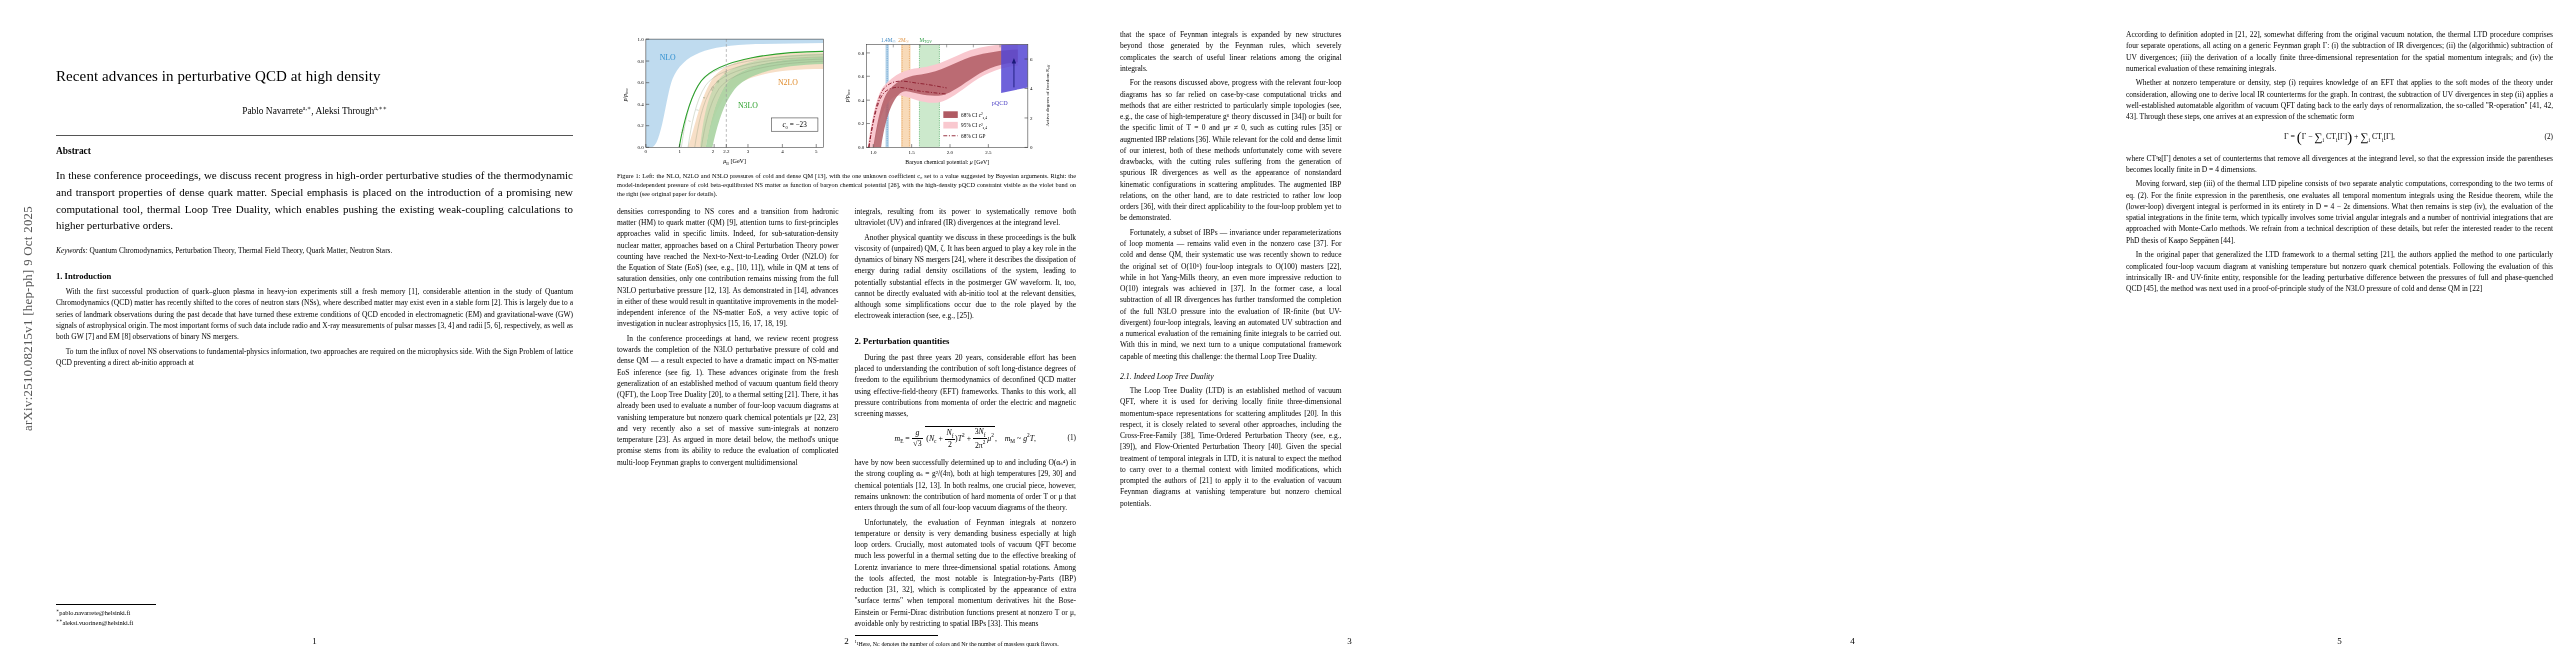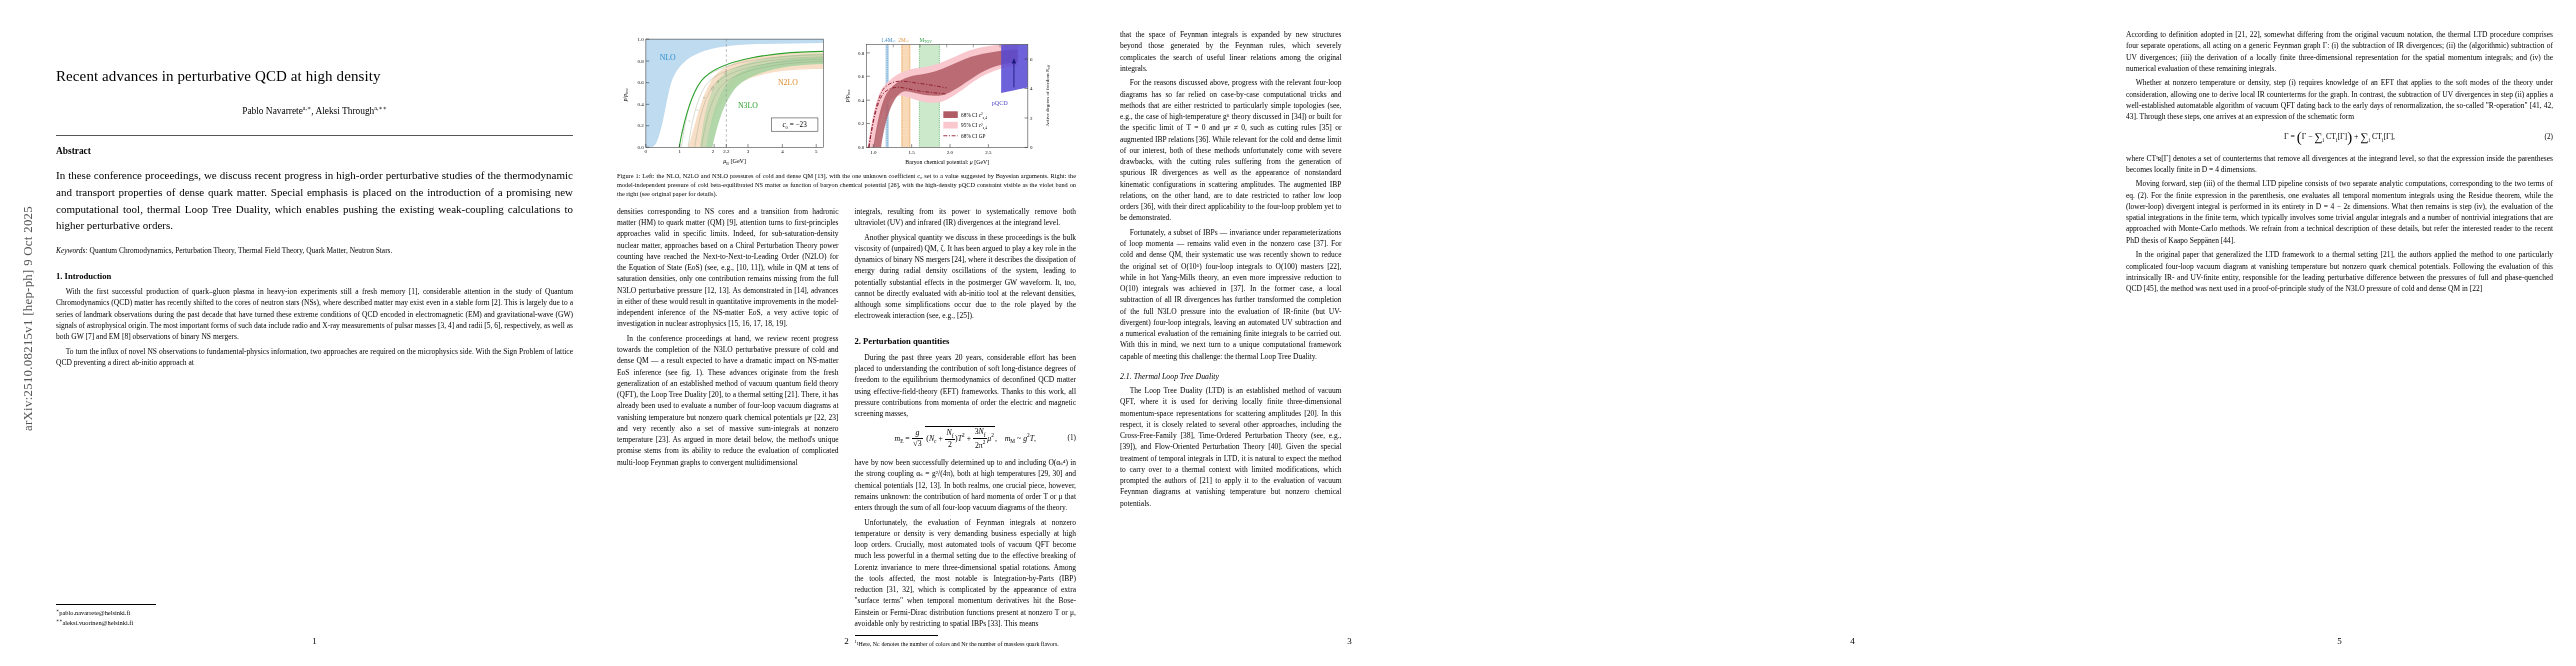--- a/index.html
+++ b/index.html
@@ -419,21 +419,21 @@
 
   <div class="page p3">
     <div class="cols">
       <div class="col">
         <p class="body">that the space of Feynman integrals is expanded by new structures beyond those generated by the Feynman rules, which severely complicates the search of useful linear relations among the original integrals.</p>
         <p class="body ind">For the reasons discussed above, progress with the relevant four-loop diagrams has so far relied on case-by-case computational tricks and methods that are either restricted to particularly simple topologies (see, e.g., the case of high-temperature g⁶ theory discussed in [34]) or built for the specific limit of T = 0 and μғ ≠ 0, such as cutting rules [35] or augmented IBP relations [36]. While relevant for the cold and dense limit of our interest, both of these methods unfortunately come with severe drawbacks, with the cutting rules suffering from the generation of spurious IR divergences as well as the appearance of nonstandard kinematic configurations in scattering amplitudes. The augmented IBP relations, on the other hand, are to date restricted to rather low loop orders [36], with their direct applicability to the four-loop problem yet to be demonstrated.</p>
         <p class="body ind">Fortunately, a subset of IBPs — invariance under reparameterizations of loop momenta — remains valid even in the nonzero case [37]. For cold and dense QM, their systematic use was recently shown to reduce the original set of O(10⁶) four-loop integrals to O(100) masters [22], while in hot Yang-Mills theory, an even more impressive reduction to O(10) integrals was achieved in [37]. In the former case, a local subtraction of all IR divergences has further transformed the completion of the full N3LO pressure into the evaluation of IR-finite (but UV-divergent) four-loop integrals, leaving an automated UV subtraction and a numerical evaluation of the remaining finite integrals to be carried out. With this in mind, we next turn to a unique computational framework capable of meeting this challenge: the thermal Loop Tree Duality.</p>
 
         <h3 class="subsec">
           <span>2.1.</span>
-          <span>Thermal Loop Tree Duality</span>
+          <span>Indeed Loop Tree Duality</span>
         </h3>
 
         <p class="body ind">The Loop Tree Duality (LTD) is an established method of vacuum QFT, where it is used for deriving locally finite three-dimensional momentum-space representations for scattering amplitudes [20]. In this respect, it is closely related to several other approaches, including the Cross-Free-Family [38], Time-Ordered Perturbation Theory (see, e.g., [39]), and Flow-Oriented Perturbation Theory [40]. Given the special treatment of temporal integrals in LTD, it is natural to expect the method to carry over to a thermal context with limited modifications, which prompted the authors of [21] to apply it to the evaluation of vacuum Feynman diagrams at vanishing temperature but nonzero chemical potentials.</p>
       </div>
       <div class="col"></div>
     </div>
     <div class="pageno">3</div>
   </div>
 
   <div class="page p4">

